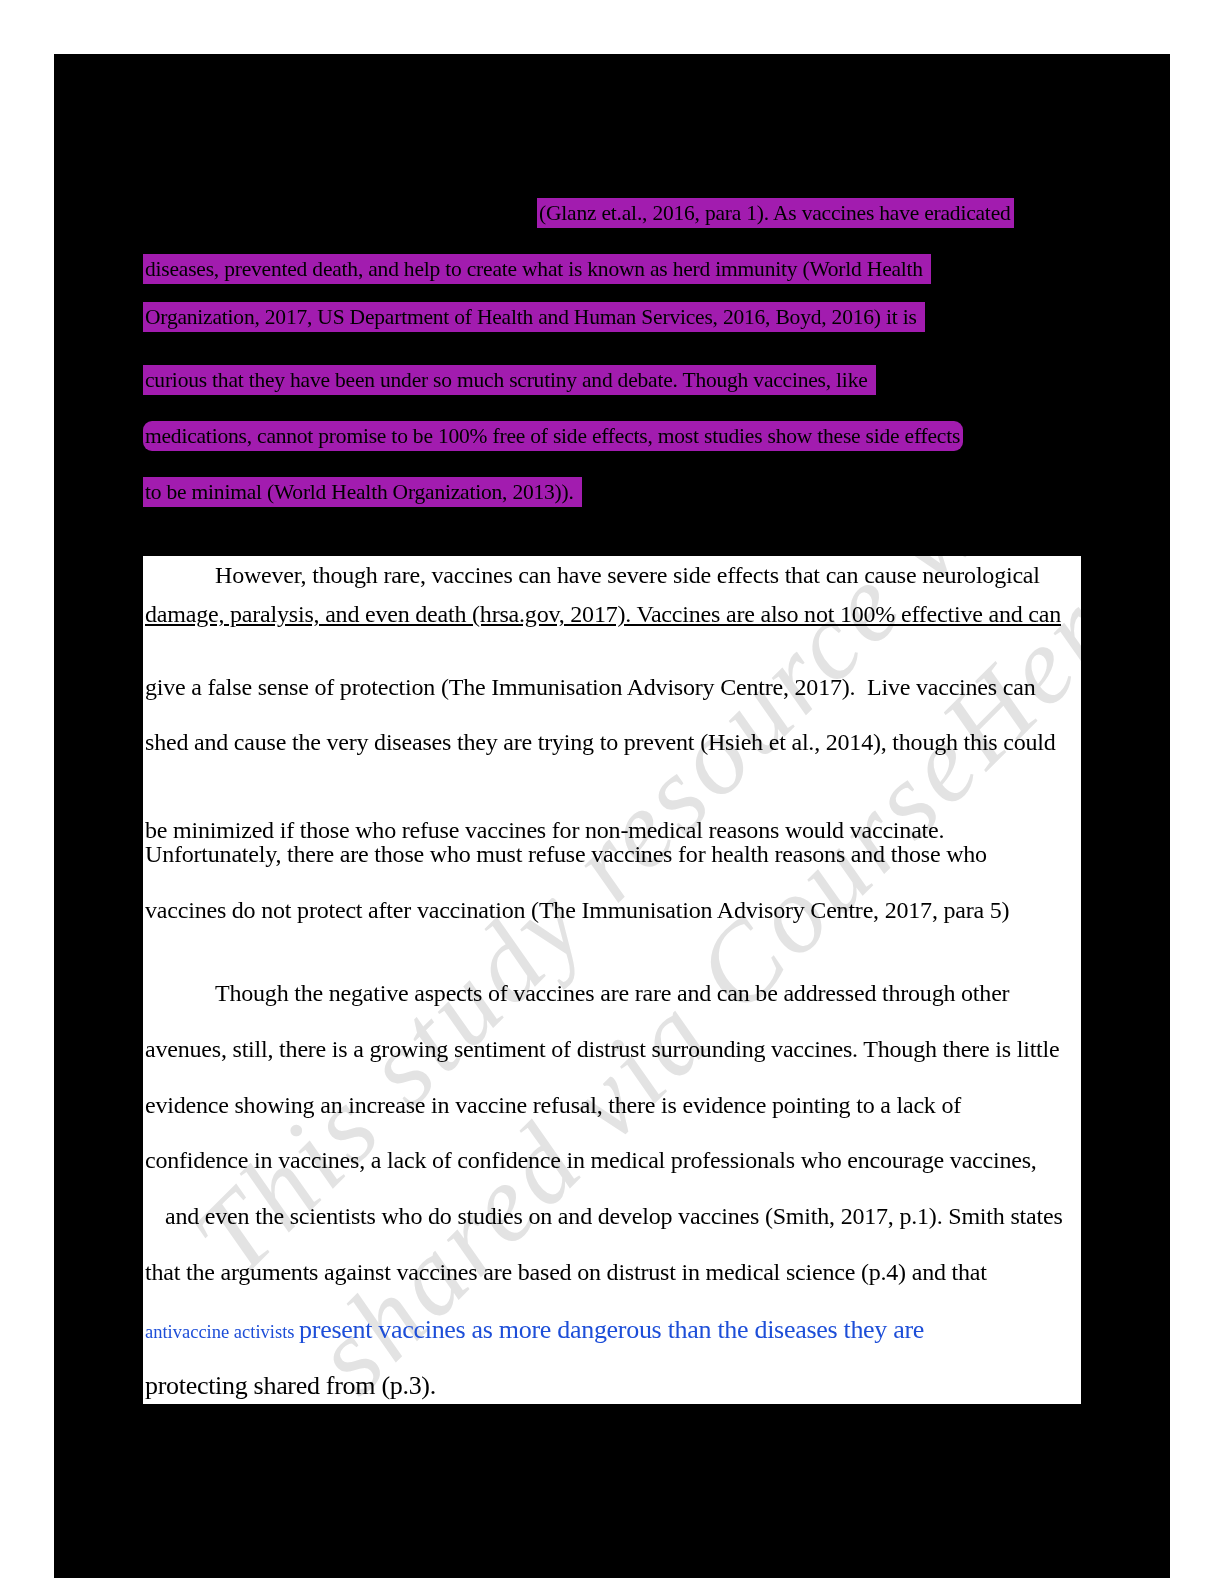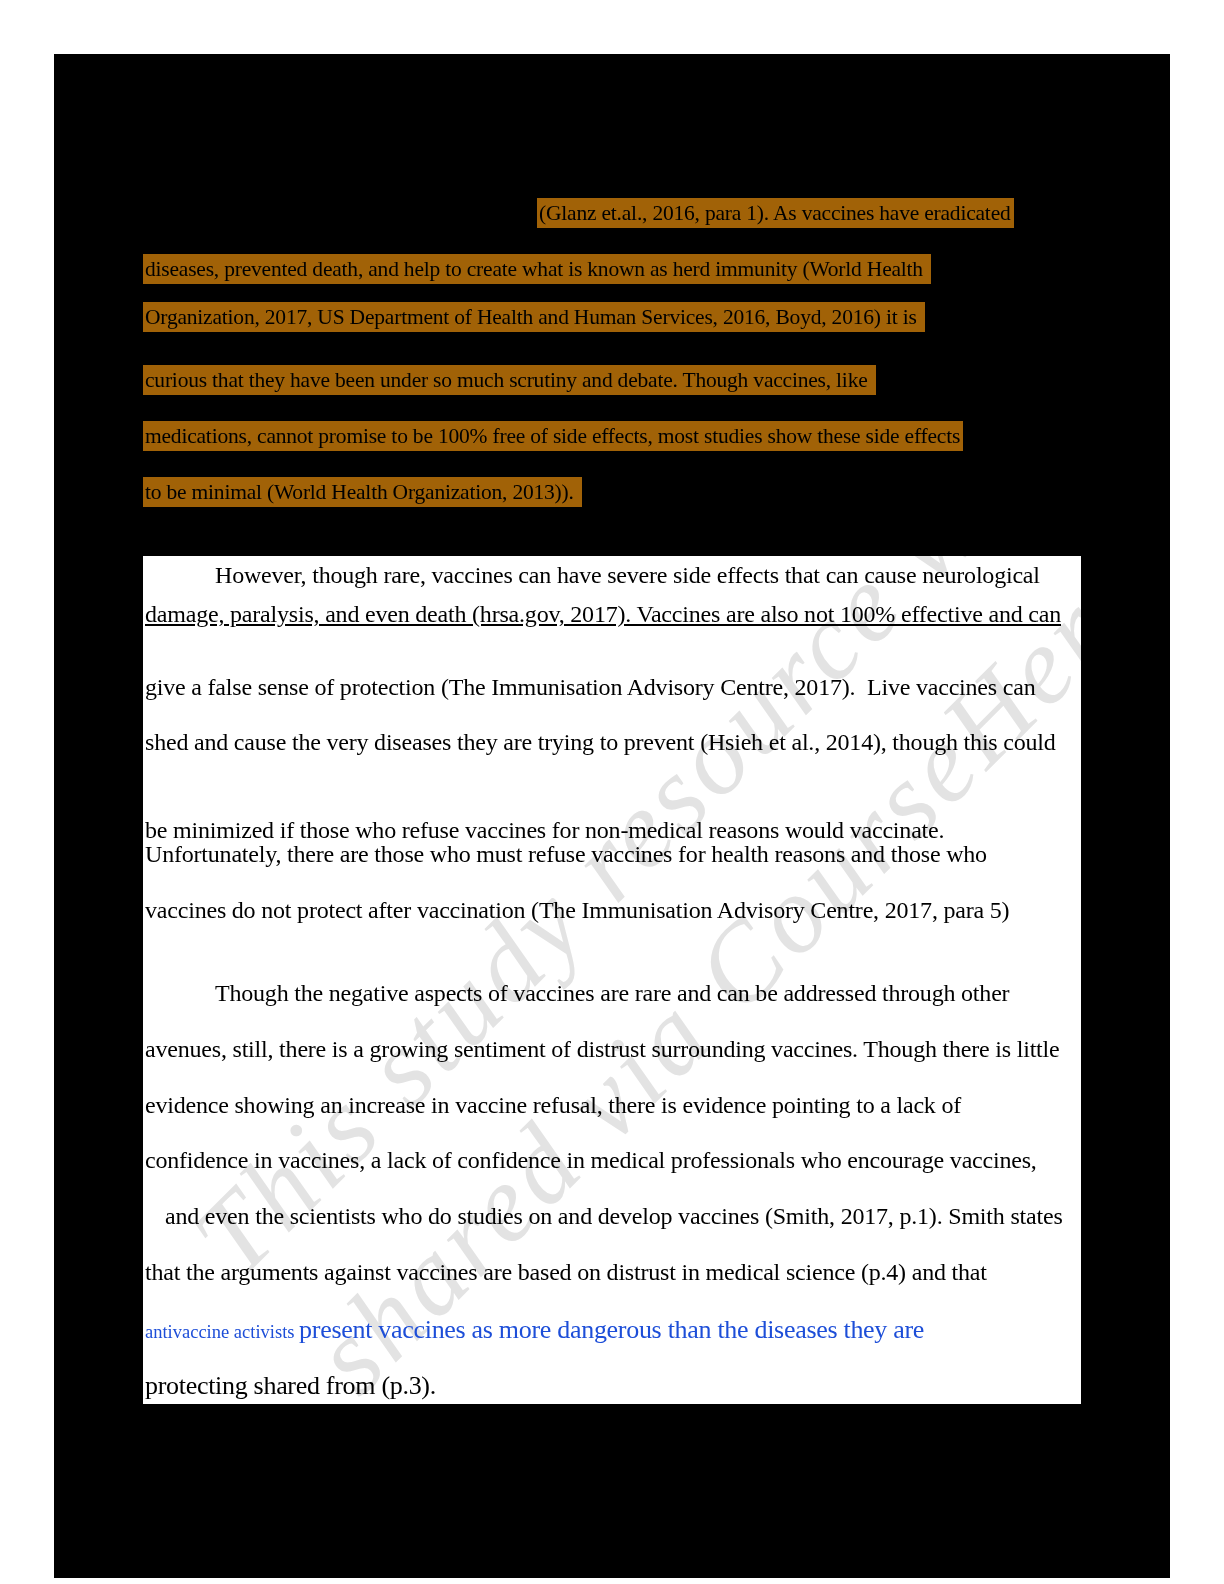--- a/index.html
+++ b/index.html
@@ -7,21 +7,21 @@
     position:relative; width:1224px; height:1584px;
     background:#ffffff; overflow:hidden;
     font-family:"Liberation Serif", serif;
   }
   .page-black {
     position:absolute; left:54px; top:54px;
     width:1116px; height:1524px; background:#000000;
   }
   
   .strip {
-    position:absolute; background:#a16207; color:#000000;
+    position:absolute; background:#a21caf; color:#000000;
     font-size:21.5px; line-height:30px; letter-spacing:-0.2px;
     white-space:pre; padding:0 3px 0 2px;
   }
   
   .white-block {
     position:absolute; left:143px; top:556px;
     width:938px; height:848px; background:#ffffff;
     overflow:hidden; color:#000000;
   }
   .bline {
@@ -54,21 +54,21 @@
 </head>
 <body data-name="document-page" style="background: rgb(255, 255, 255);">
 
 <div class="page-black" data-name="redaction-background" style="background: rgb(0, 0, 0);"></div>
 
 <div id="redacted" data-name="redacted-paragraph">
     <div class="strip" data-name="redacted-text-line" style="top: 198px; left: 537px;">(Glanz et.al., 2016, para 1). As vaccines have eradicated</div>
     <div class="strip" data-name="redacted-text-line" style="top: 253.7px; left: 143px;">diseases, prevented death, and help to create what is known as herd immunity (World Health </div>
     <div class="strip" data-name="redacted-text-line" style="top: 302px; left: 143px; text-align: center;">Organization, 2017, US Department of Health and Human Services, 2016, Boyd, 2016) it is </div>
     <div class="strip" data-name="redacted-text-line" style="top: 365.1px; left: 143px;">curious that they have been under so much scrutiny and debate. Though vaccines, like </div>
-    <div class="strip" data-name="redacted-text-line" style="top: 420.8px; left: 143px;">medications, cannot promise to be 100% free of side effects, most studies show these side effects</div>
+    <div class="strip" data-name="redacted-text-line" style="top: 420.8px; left: 143px; border-radius: 9px;">medications, cannot promise to be 100% free of side effects, most studies show these side effects</div>
     <div class="strip" data-name="redacted-text-line" style="top: 476.5px; left: 143px;">to be minimal (World Health Organization, 2013)). </div>
   </div>
 
 <div class="white-block" data-name="document-text-block">
   <div class="wm-line" id="wm1" data-name="coursehero-watermark-line-1" style="color: rgb(227, 227, 227);">This study resource was</div>
   <div class="wm-line" id="wm2" data-name="coursehero-watermark-line-2" style="color: rgb(227, 227, 227);">shared via CourseHero.com</div>
 
   <div id="p2" data-name="paragraph-severe-effects">
       <div class="bline indent" data-name="body-text-line" style="top: 4px;">However, though rare, vaccines can have severe side effects that can cause neurological</div>
       <div class="bline" data-name="body-text-line" style="top: 43px; text-decoration: underline;">damage, paralysis, and even death (hrsa.gov, 2017). Vaccines are also not 100% effective and can</div>

